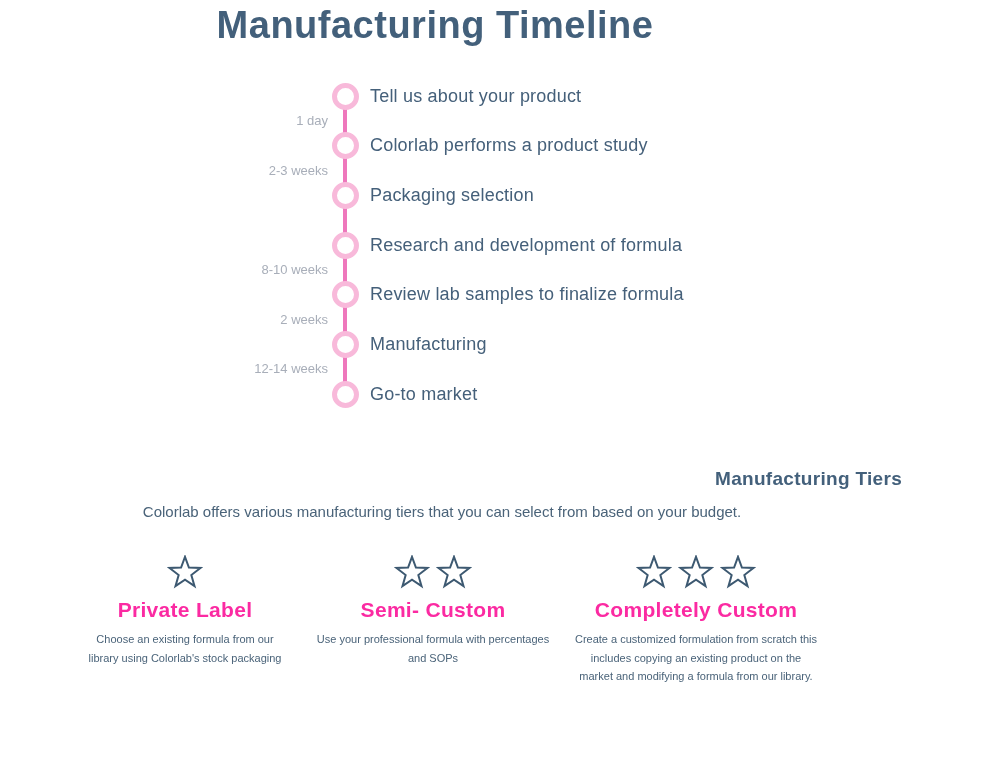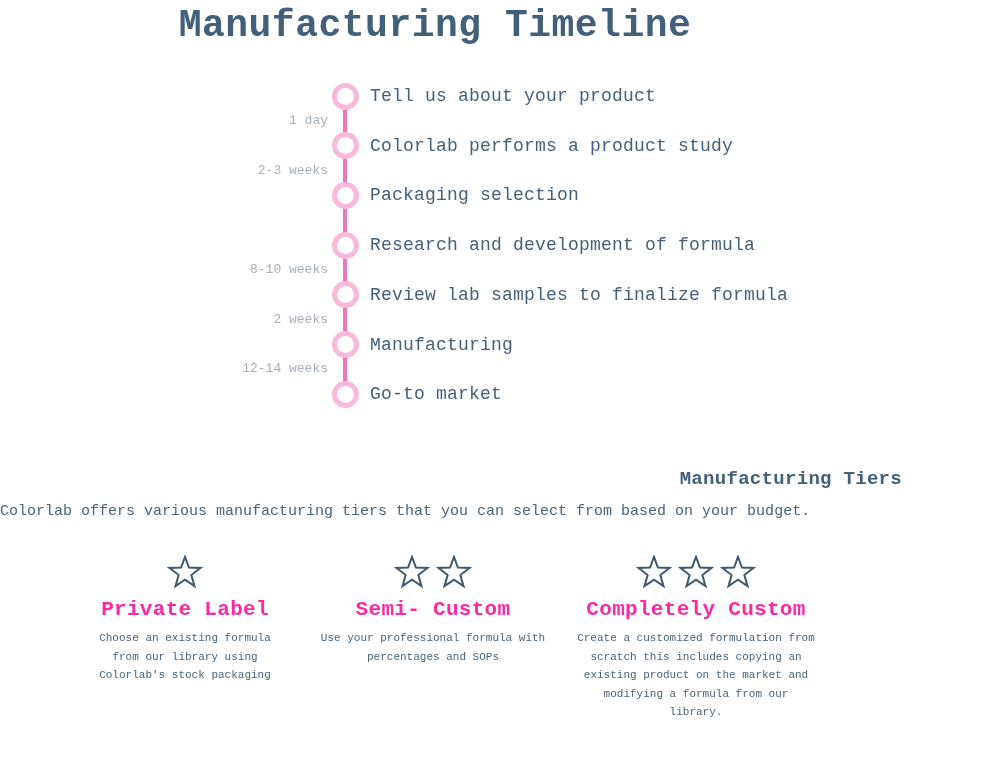--- a/index.html
+++ b/index.html
@@ -2,21 +2,21 @@
 <html><head>
 <meta charset="utf-8">
 <style>
   html, body { margin: 0; padding: 0; background: #ffffff; }
   .page {
     position: relative;
     width: 988px;
     height: 766px;
     background: #ffffff;
     overflow: hidden;
-    font-family: Liberation Mono, monospace;
+    font-family: Liberation Sans, sans-serif;
     color: #45607a;
   }
 
   
   .main-title {
     position: absolute;
     top: 4px; left: 0;
     width: 870px;
     margin: 0;
     text-align: center;
@@ -34,20 +34,21 @@
     font-size: 19px;
     font-weight: 600;
     letter-spacing: 0.3px;
     color: #43607b;
   }
   .tiers-subtitle {
     position: absolute;
     top: 503px; left: 0;
     width: 884px;
     margin: 0;
+    text-align: center;
     font-size: 15px;
     color: #4a6379;
   }
 
   
   .timeline { position: absolute; inset: 0; padding-left: 41px; }
   .tl-line {
     position: absolute;
     left: 343px; top: 96px;
     width: 4px; height: 298px;

